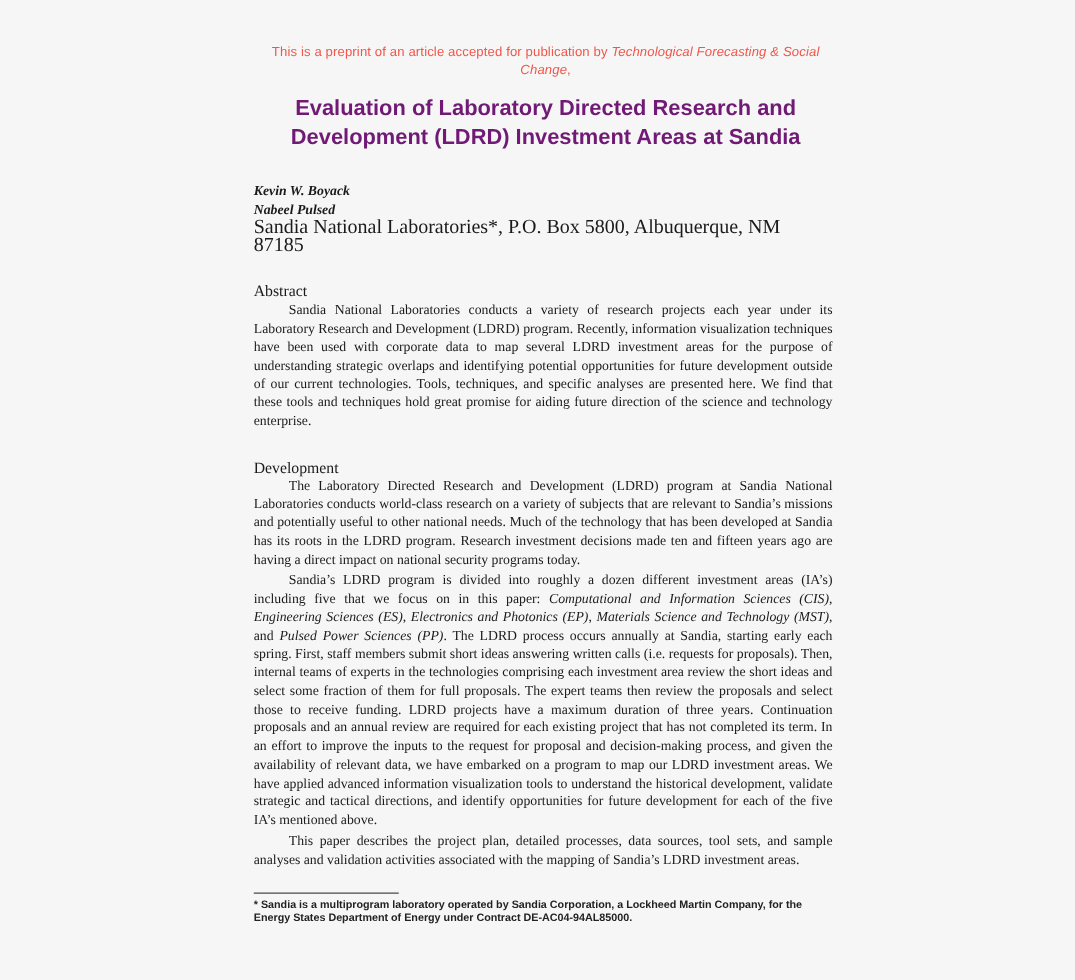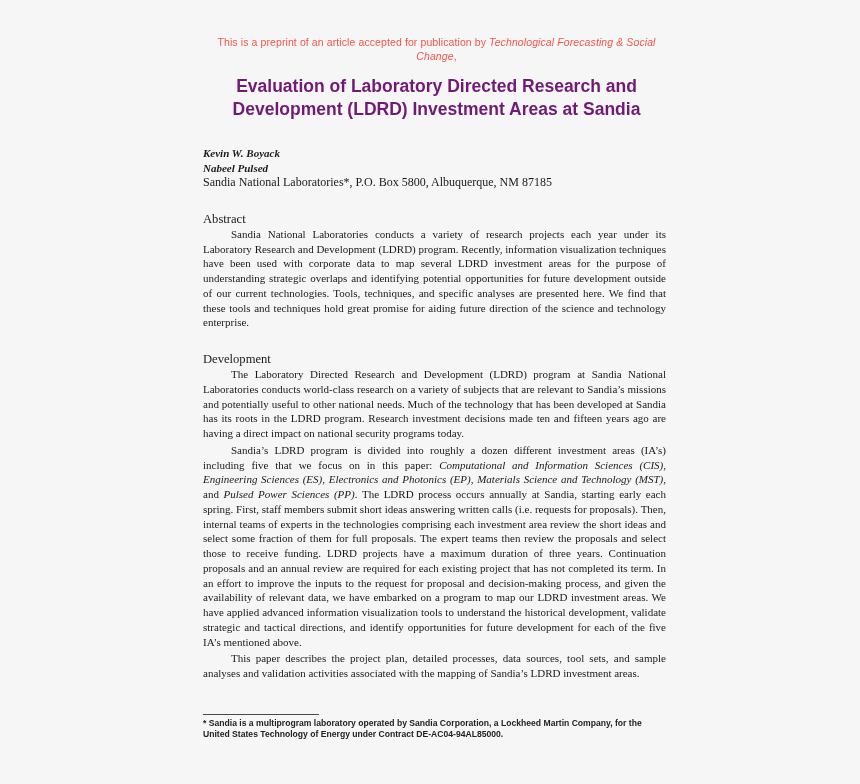--- a/index.html
+++ b/index.html
@@ -61,21 +61,21 @@
     margin-top: 25px;
     font-size: 12.4px;
     line-height: 14.6px;
   }
   .author-name {
     font-weight: bold;
     font-size: 11px;
     font-style: italic;
   }
   .affil {
-    font-size: 12px;
+    font-size: 16px;
   }
 
   
   .section-heading {
     font-weight: normal;
     font-size: 12.6px;
     margin-top: 22px;
     margin-bottom: 0;
   }
 
@@ -145,15 +145,15 @@
     <p class="para gap-after-heading">The Laboratory Directed Research and Development (LDRD) program at Sandia National Laboratories conducts world-class research on a variety of subjects that are relevant to Sandia’s missions and potentially useful to other national needs. Much of the technology that has been developed at Sandia has its roots in the LDRD program. Research investment decisions made ten and fifteen years ago are having a direct impact on national security programs today.</p>
 
     <p class="para"><span>Sandia’s LDRD program is divided into roughly a dozen different investment areas (IA’s) including five that we focus on in this paper: </span><span class="ital">Computational and Information Sciences (CIS)</span><span>, </span><span class="ital">Engineering Sciences (ES)</span><span>, </span><span class="ital">Electronics and Photonics (EP)</span><span>, </span><span class="ital">Materials Science and Technology (MST)</span><span>, and </span><span class="ital">Pulsed Power Sciences (PP)</span><span>. The LDRD process occurs annually at Sandia, starting early each spring. First, staff members submit short ideas answering written calls (i.e. requests for proposals). Then, internal teams of experts in the technologies comprising each investment area review the short ideas and select some fraction of them for full proposals. The expert teams then review the proposals and select those to receive funding. LDRD projects have a maximum duration of three years. Continuation proposals and an annual review are required for each existing project that has not completed its term. In an effort to improve the inputs to the request for proposal and decision-making process, and given the availability of relevant data, we have embarked on a program to map our LDRD investment areas. We have applied advanced information visualization tools to understand the historical development, validate strategic and tactical directions, and identify opportunities for future development for each of the five IA’s mentioned above.</span></p>
 
     <p class="para">This paper describes the project plan, detailed processes, data sources, tool sets, and sample analyses and validation activities associated with the mapping of Sandia’s LDRD investment areas.</p>
 
   </div>
 
   <div class="footnote-area">
     <div class="footnote-rule"></div>
-    <div class="footnote-text">* Sandia is a multiprogram laboratory operated by Sandia Corporation, a Lockheed Martin Company, for the United States Technology of Energy under Contract DE-AC04-94AL85000.</div>
+    <div class="footnote-text">* Sandia is a multiprogram laboratory operated by Sandia Corporation, a Lockheed Martin Company, for the Energy States Department of Energy under Contract DE-AC04-94AL85000.</div>
   </div>
 </div>
 
 </body></html>

